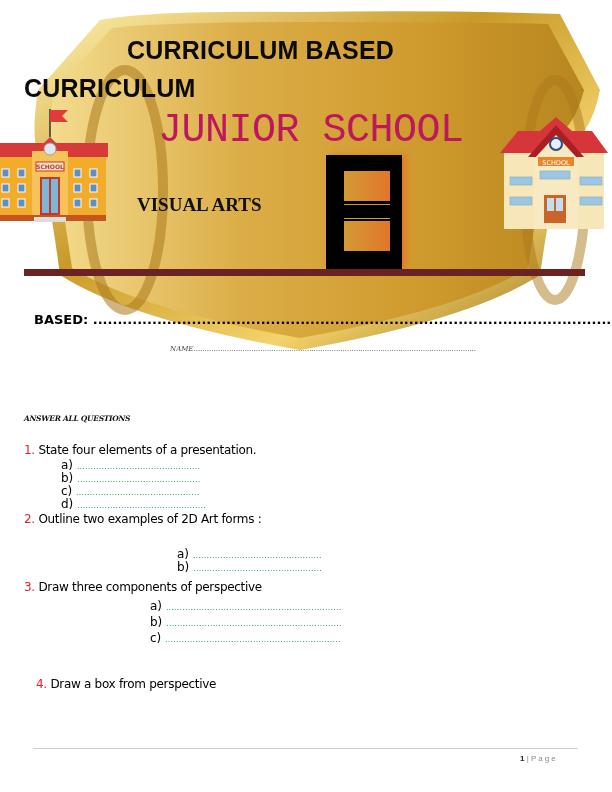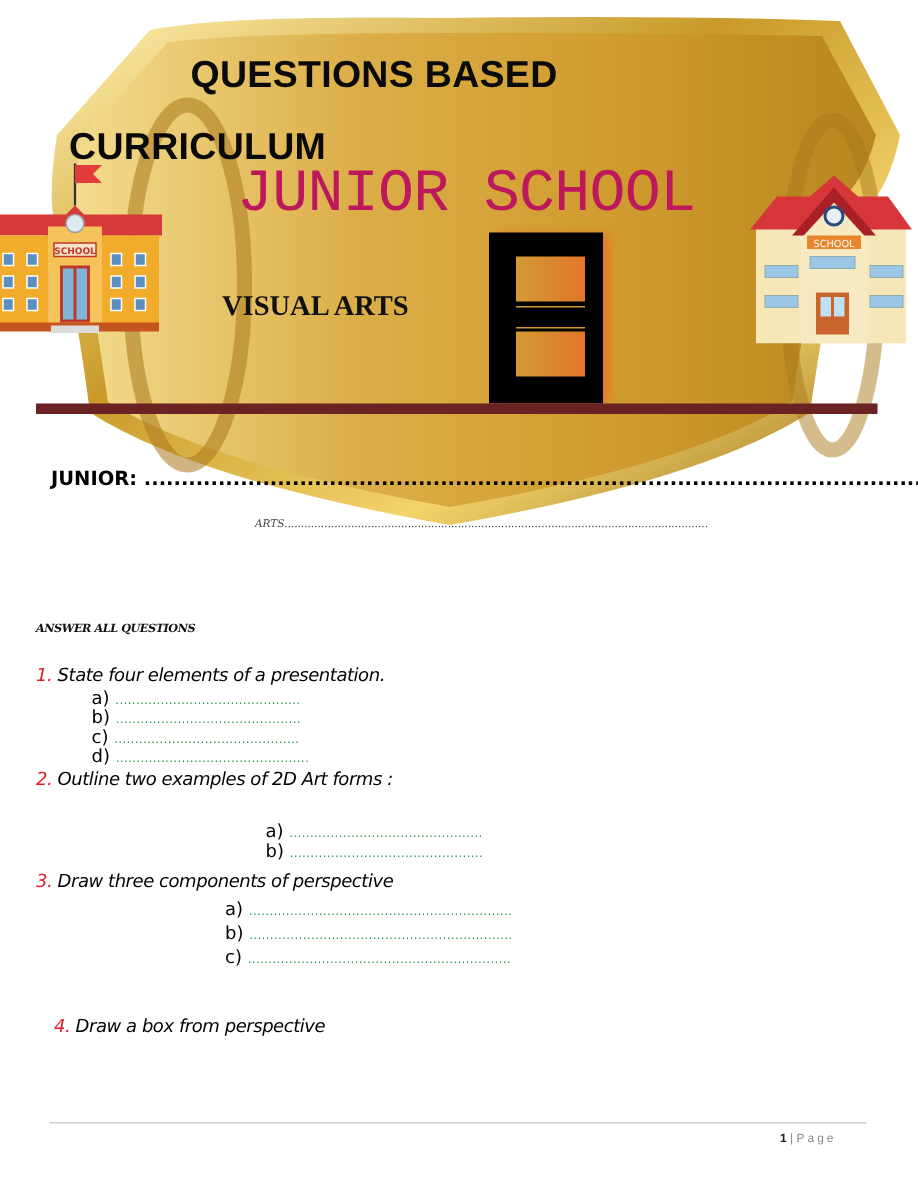--- a/index.html
+++ b/index.html
@@ -1,26 +1,26 @@
 <!DOCTYPE html>
 <html><head>
   <meta charset="utf-8">
   <style>
     html, body { margin: 0; padding: 0; }
     body { width: 612px; height: 792px; background: #ffffff; position: relative; overflow: hidden; font-family: "DejaVu Sans", sans-serif; }
     .abs { position: absolute; }
     #shield { position: absolute; left: 0; top: 0; width: 612px; height: 360px; }
     .title-cbc { position: absolute; font-family: "Liberation Sans", sans-serif; font-weight: bold; font-size: 25px; color: #0a0a0a; letter-spacing: 0.2px; }
     .junior { position: absolute; left: 158px; top: 108px; font-family: Liberation Mono, monospace; font-size: 40px; color: #be185d; letter-spacing: -0.5px; white-space: nowrap; }
-    .visual { position: absolute; left: 148px; top: 194px; font-family: "Liberation Serif", serif; font-weight: bold; font-size: 19px; color: #111; }
+    .visual { position: absolute; left: 137px; top: 194px; font-family: "Liberation Serif", serif; font-weight: bold; font-size: 19px; color: #111; }
     .band { position: absolute; left: 24px; top: 269px; width: 561px; height: 7px; background: #6b2222; }
     .school-line { position: absolute; left: 34px; top: 312px; font-family: "DejaVu Sans", sans-serif; font-weight: bold; font-size: 13px; color: #000; white-space: nowrap; }
     .name-line { position: absolute; left: 170px; top: 345px; font-family: "DejaVu Serif", serif; font-style: italic; font-size: 7px; color: #444; white-space: nowrap; }
     .instr { position: absolute; left: 24px; top: 414px; font-family: "DejaVu Serif", serif; font-style: italic; font-weight: bold; font-size: 7.5px; color: #111; letter-spacing: -0.3px; }
-    .q { position: absolute; font-family: "DejaVu Sans", sans-serif; font-size: 12px; color: #000; white-space: nowrap; letter-spacing: -0.3px; font-style: italic; }
+    .q { position: absolute; font-family: "DejaVu Sans", sans-serif; font-size: 12px; color: #000; white-space: nowrap; letter-spacing: -0.3px; }
     .qn { color: #e0202a; }
     .sub { position: absolute; font-family: "DejaVu Sans", sans-serif; font-size: 12px; color: #000; white-space: nowrap; line-height: 13px; }
     .dots { color: #1f9a4a; font-size: 8px; letter-spacing: 0.2px; }
     .footer-rule { position: absolute; left: 33px; top: 748px; width: 545px; height: 1px; background: #d0d0d0; }
     .pagenum { position: absolute; left: 520px; top: 754px; font-family: "Liberation Sans", sans-serif; font-size: 8px; white-space: nowrap; }
     .pagenum .n { color: #222; font-weight: bold; }
     .pagenum .bar { color: #888; }
     .pagenum .p { color: #8a8a8a; letter-spacing: 2px; }
   </style>
 </head>
@@ -40,22 +40,22 @@
       <stop offset="0.7" stop-color="#f4d36b"></stop>
       <stop offset="1" stop-color="#8c6414"></stop>
     </linearGradient>
   </defs>
   <path d="M100 20 Q150 10 300 12 Q450 10 560 14 L600 90 Q590 140 560 150 Q545 240 540 275 Q470 320 300 350 Q130 320 60 275 Q50 200 40 160 Q30 140 38 90 Z" fill="url(#rimG)"></path>
   <path d="M112 28 Q160 22 300 22 Q440 22 548 24 L584 90 Q574 130 548 142 Q534 230 528 268 Q460 310 300 338 Q140 310 72 268 Q62 200 54 158 Q46 136 54 92 Z" fill="url(#goldG)"></path>
   <ellipse cx="125" cy="190" rx="38" ry="120" fill="none" stroke="#a9791c" stroke-width="10" opacity="0.55"></ellipse>
   <ellipse cx="555" cy="190" rx="30" ry="110" fill="none" stroke="#a9791c" stroke-width="10" opacity="0.5"></ellipse>
 </svg>
 
-<div class="title-cbc" style="left:127px; top:36px;">QUESTIONS BASED</div>
-<div class="title-cbc" style="left:24px; top:84px;margin-left:22px;">CURRICULUM</div>
+<div class="title-cbc" style="left:127px; top:36px;">CURRICULUM BASED</div>
+<div class="title-cbc" style="left:24px; top:74px;">CURRICULUM</div>
 <div class="junior">JUNIOR SCHOOL</div>
 <div class="visual">VISUAL ARTS</div>
 
 <div class="abs" style="left:326px; top:155px; width:80px; height:114px;">
   <div style="position:absolute; left:0; top:0; width:76px; height:114px; background:#000; box-shadow:4px 0 6px #e8762a;"></div>
   <div style="position:absolute; left:18px; top:16px; width:46px; height:30px; background:linear-gradient(90deg,#d39a34,#e1762a);"></div>
   <div style="position:absolute; left:18px; top:66px; width:46px; height:30px; background:linear-gradient(90deg,#d39a34,#e1762a);"></div>
   <div style="position:absolute; left:18px; top:49px; width:46px; height:1px; background:#d39a34;"></div>
   <div style="position:absolute; left:18px; top:63px; width:46px; height:1px; background:#d39a34;"></div>
 </div>
@@ -111,25 +111,25 @@
     </g>
     <rect x="44" y="78" width="22" height="28" fill="#c9652b"></rect>
     <rect x="47" y="81" width="7" height="13" fill="#bfe0f2"></rect>
     <rect x="56" y="81" width="7" height="13" fill="#bfe0f2"></rect>
   </svg>
 </div>
 
 <div class="band"></div>
 
 <div class="school-line">
-  <span>JUNIOR:</span>
+  <span>BASED:</span>
   <span>...............................................................................................................</span>
 </div>
 <div class="name-line">
-  <span>ARTS</span><span>...............................................................................................................................</span>
+  <span>NAME</span><span>...............................................................................................................................</span>
 </div>
 
 <div class="instr">ANSWER ALL QUESTIONS</div>
 
 <div class="q" style="left:24px; top:443px;">
   <span class="qn">1.</span>
   <span>State four elements of a presentation.</span>
 </div>
 <div class="sub" style="left:61px; top:459px;"><span>a)</span> <span class="dots">.............................................</span></div>
 <div class="sub" style="left:61px; top:472px;"><span>b)</span> <span class="dots">.............................................</span></div>

